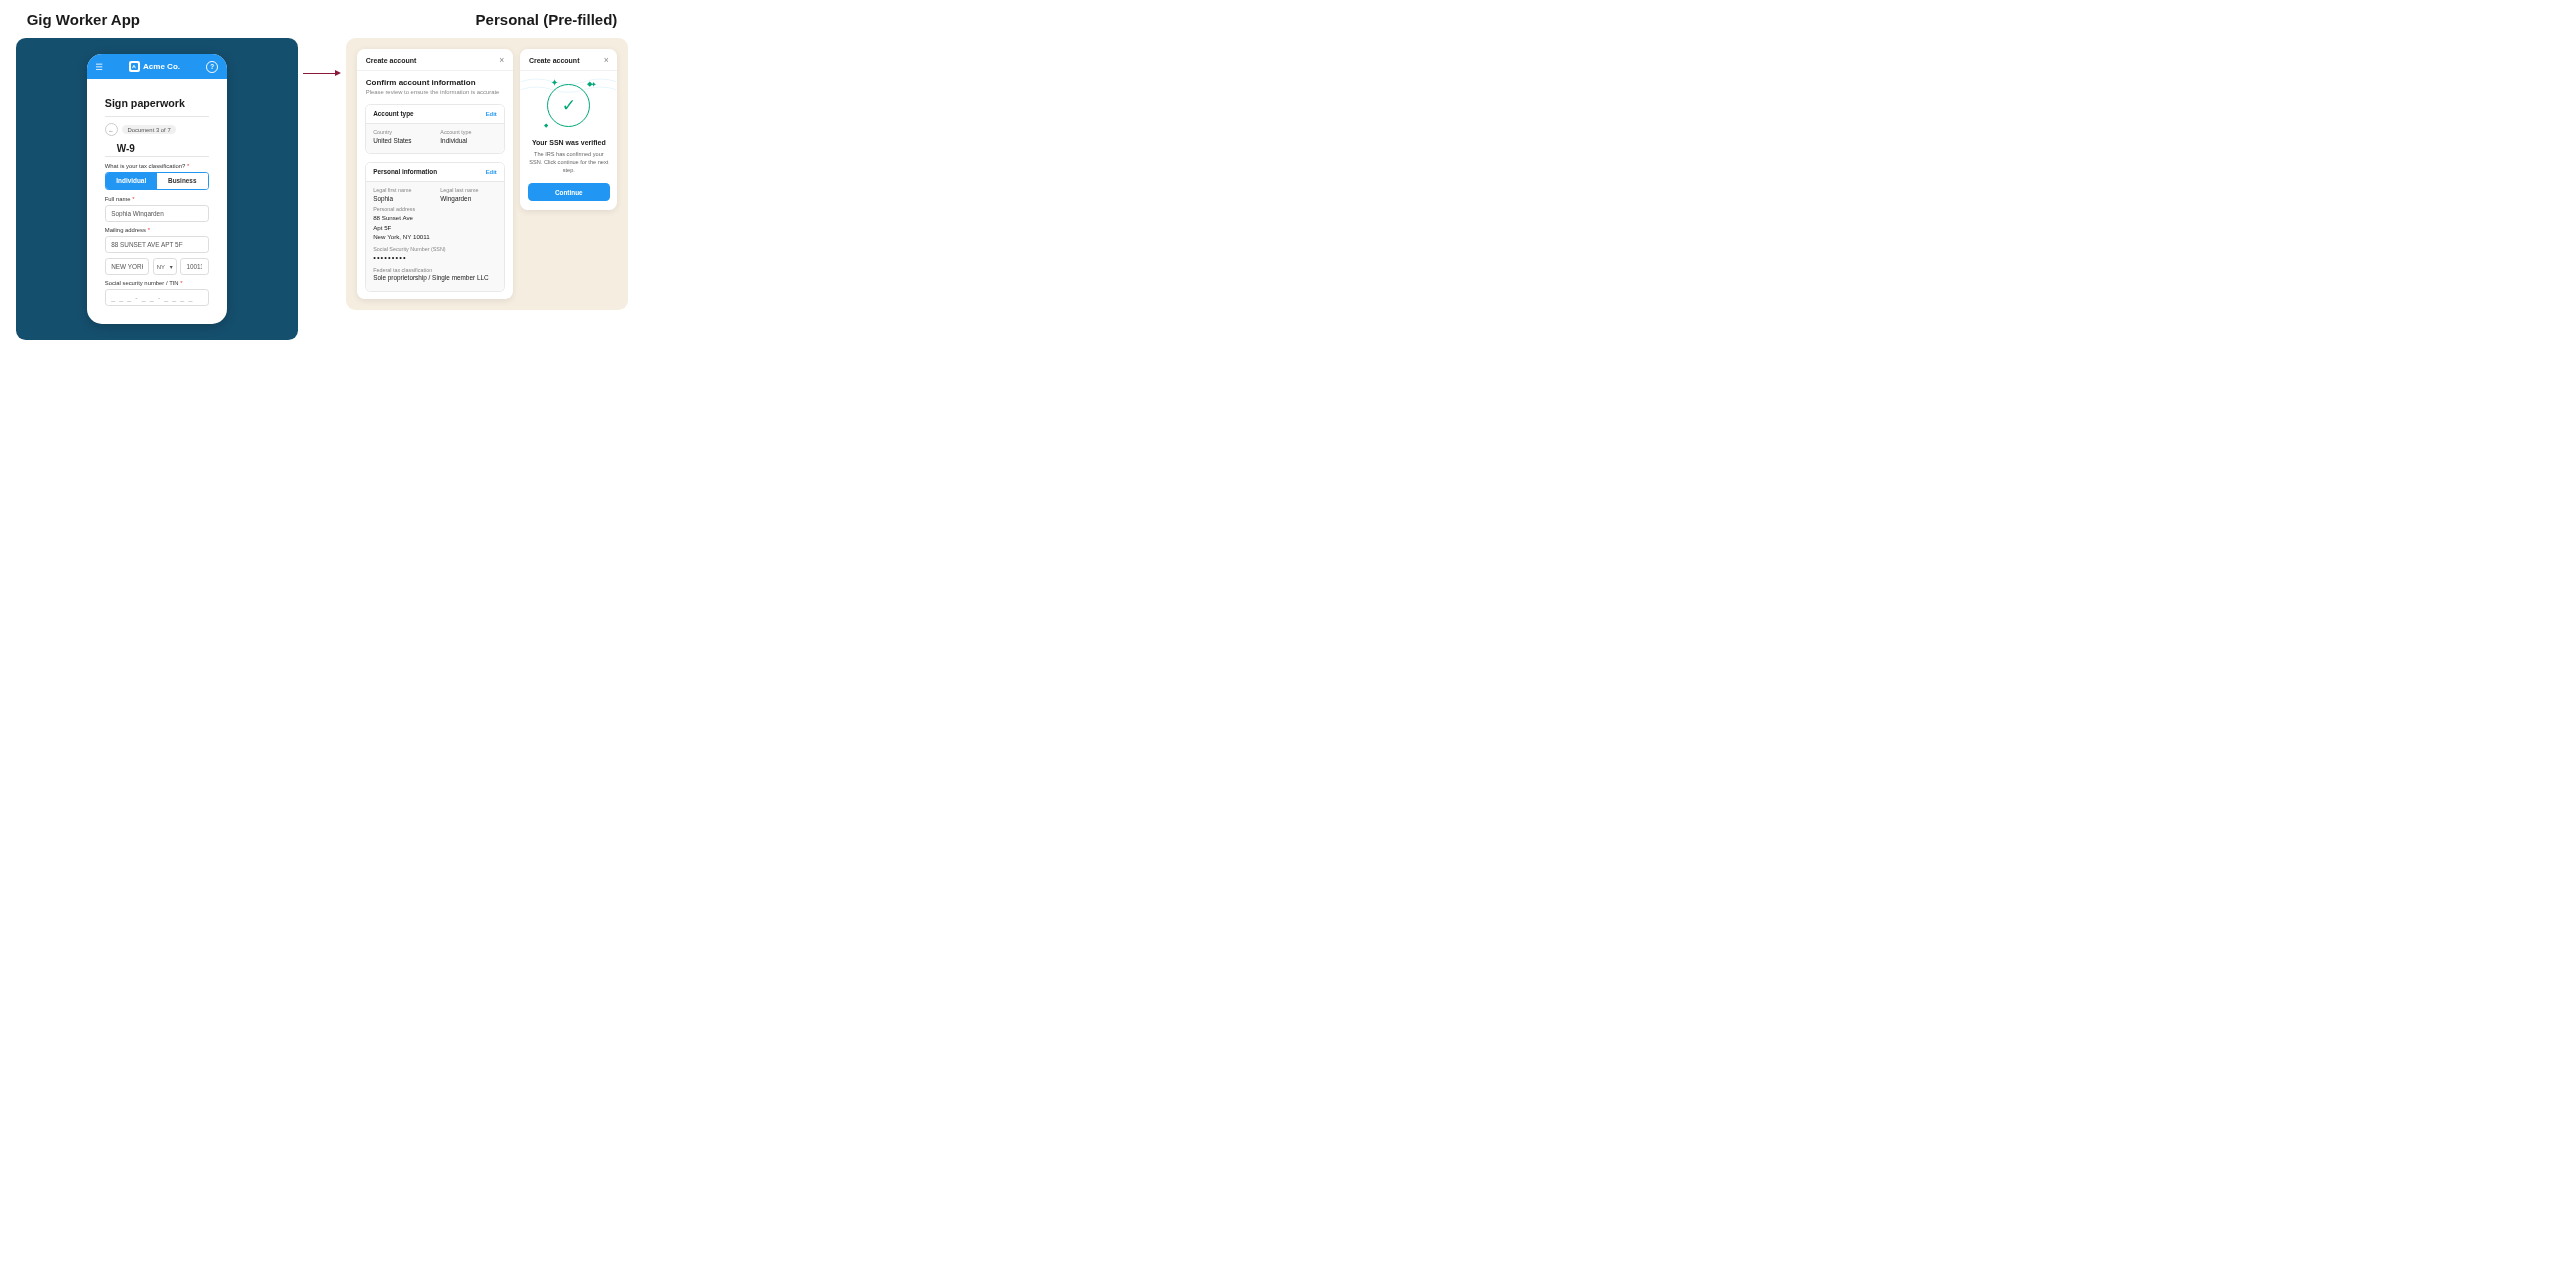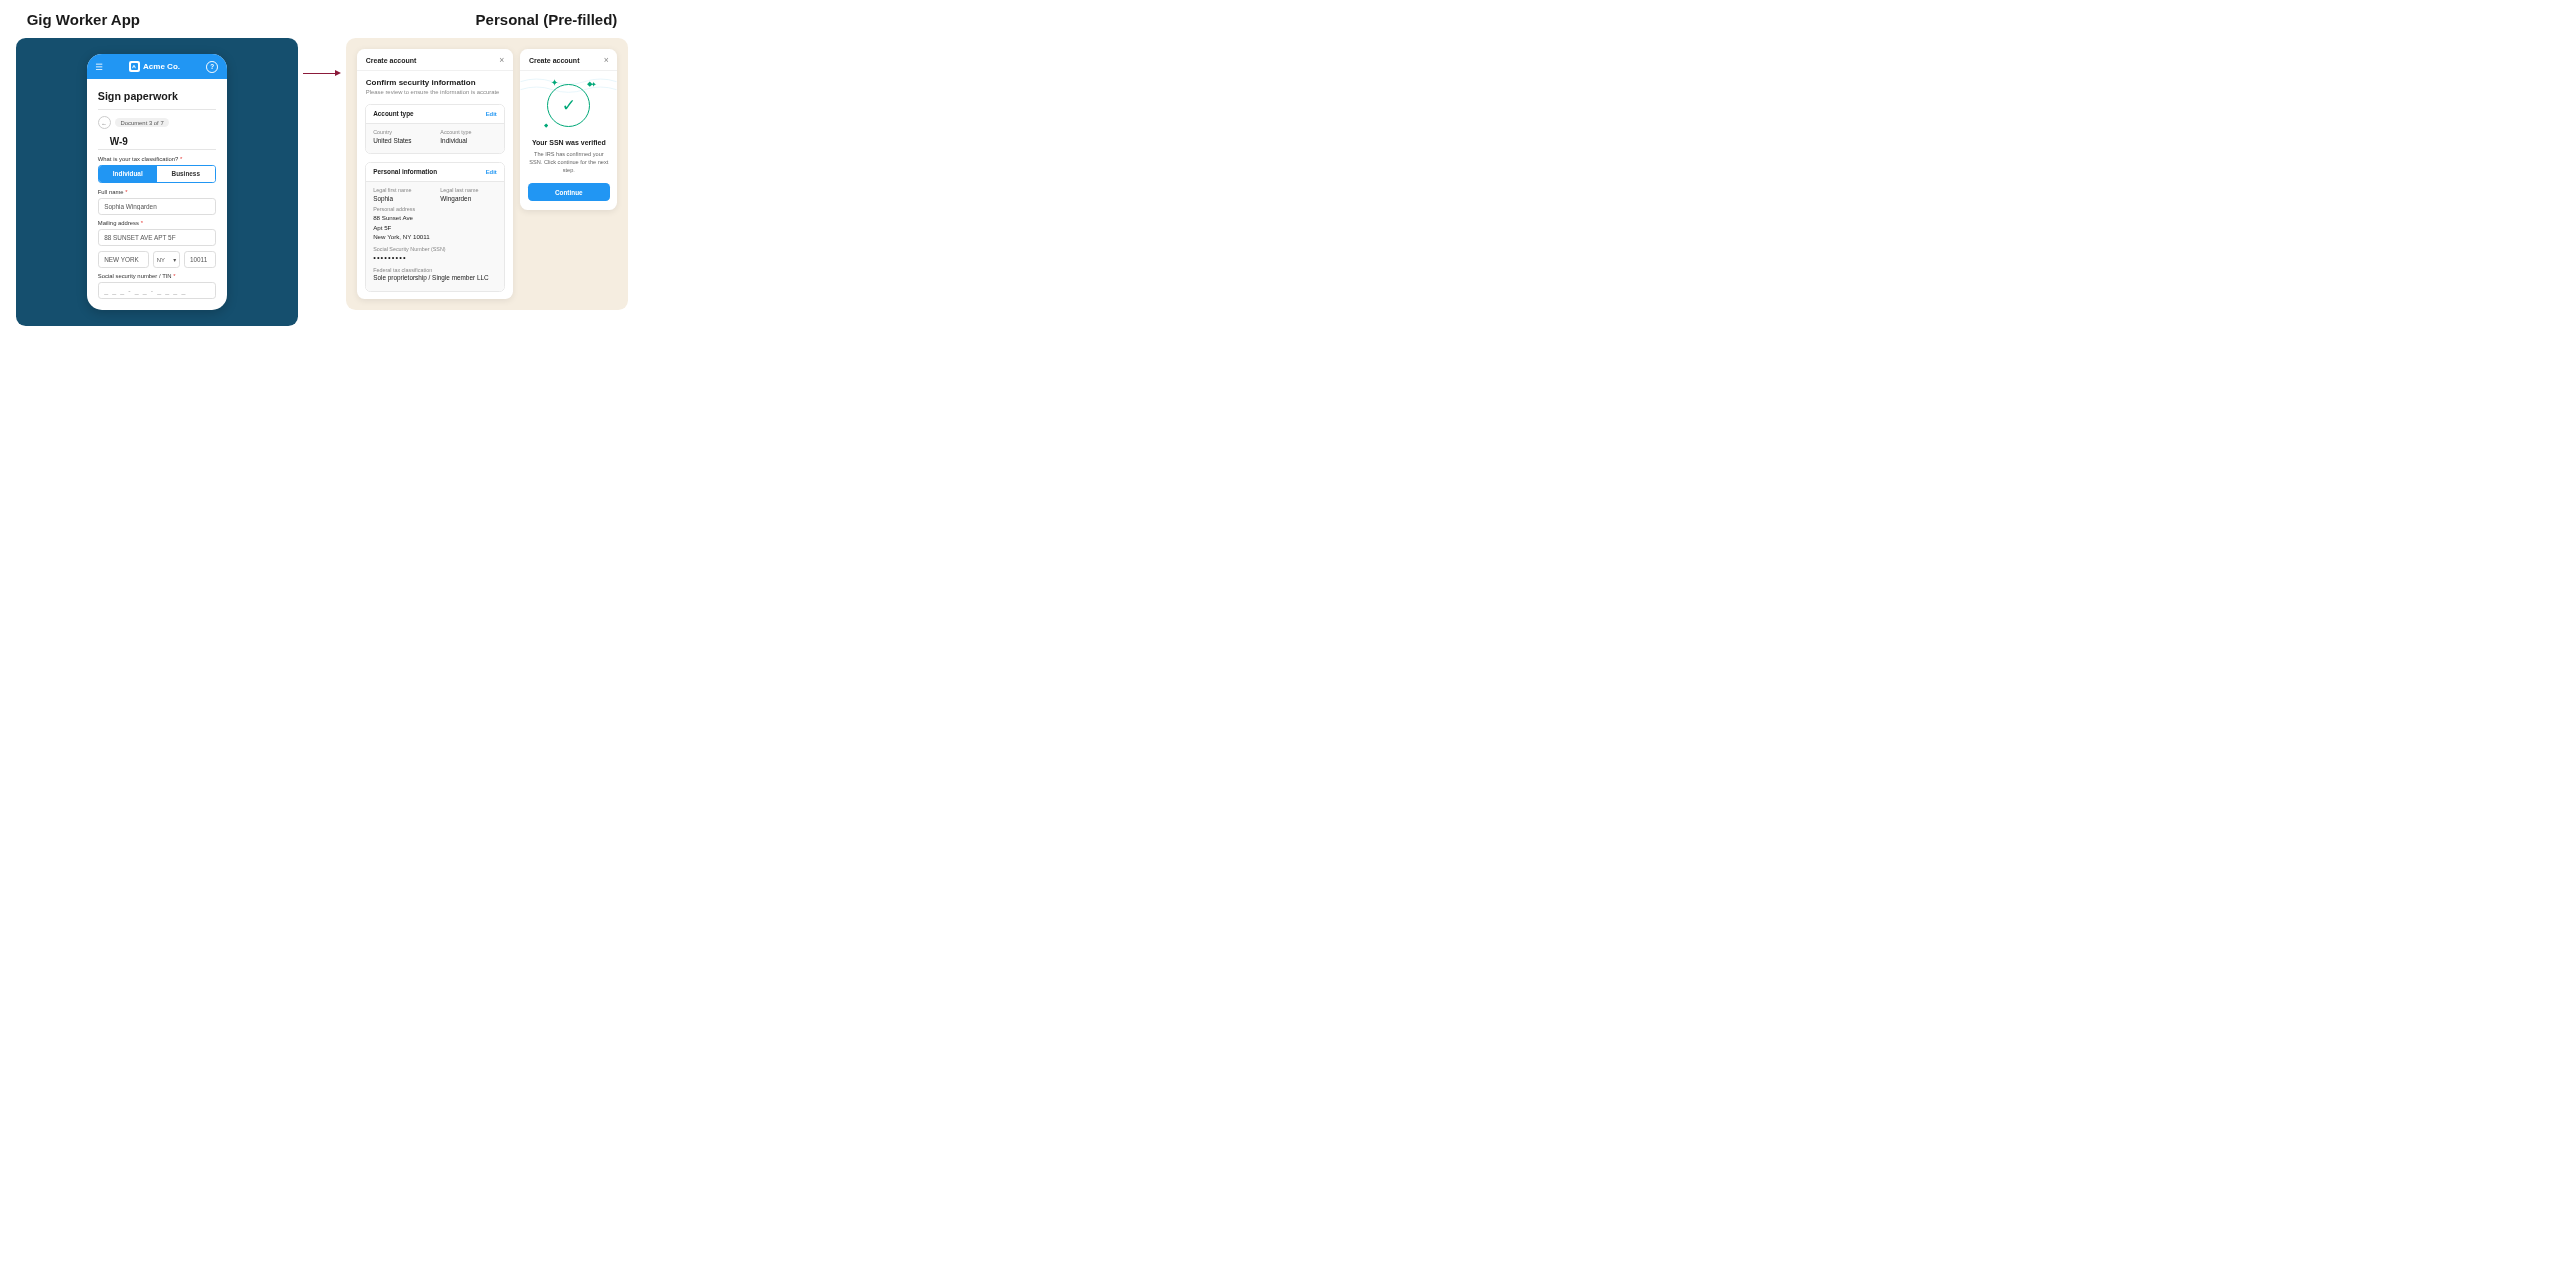--- a/index.html
+++ b/index.html
@@ -95,21 +95,21 @@
       border-radius: 50%;
       display: flex;
       align-items: center;
       justify-content: center;
       color: #fff;
       font-size: 6.4px;
       font-weight: 700;
     }
 
     .phone-body {
-      padding: 11px;
+      padding: 18px;
     }
 
     .phone-title {
       font-size: 10.7px;
       font-weight: 800;
       color: #1a1a1a;
       margin-bottom: 7.5px;
     }
 
     .phone-divider {
@@ -591,21 +591,21 @@
   </div>
 
   <div class="right-panel">
 
     <div class="wing-card wing-card-main">
       <div class="card-header">
         <span class="card-header-title">Create account</span>
         <span class="card-close">×</span>
       </div>
       <div class="confirm-header">
-        <div class="confirm-title">Confirm security information</div>
+        <div class="confirm-title">Confirm account information</div>
         <div class="confirm-subtitle">Please review to ensure the information is accurate</div>
       </div>
 
       <div class="info-section">
         <div class="info-section-header">
           <span class="info-section-title">Account type</span>
           <span class="edit-link">Edit</span>
         </div>
         <div class="info-section-body">
           <div class="info-row">

